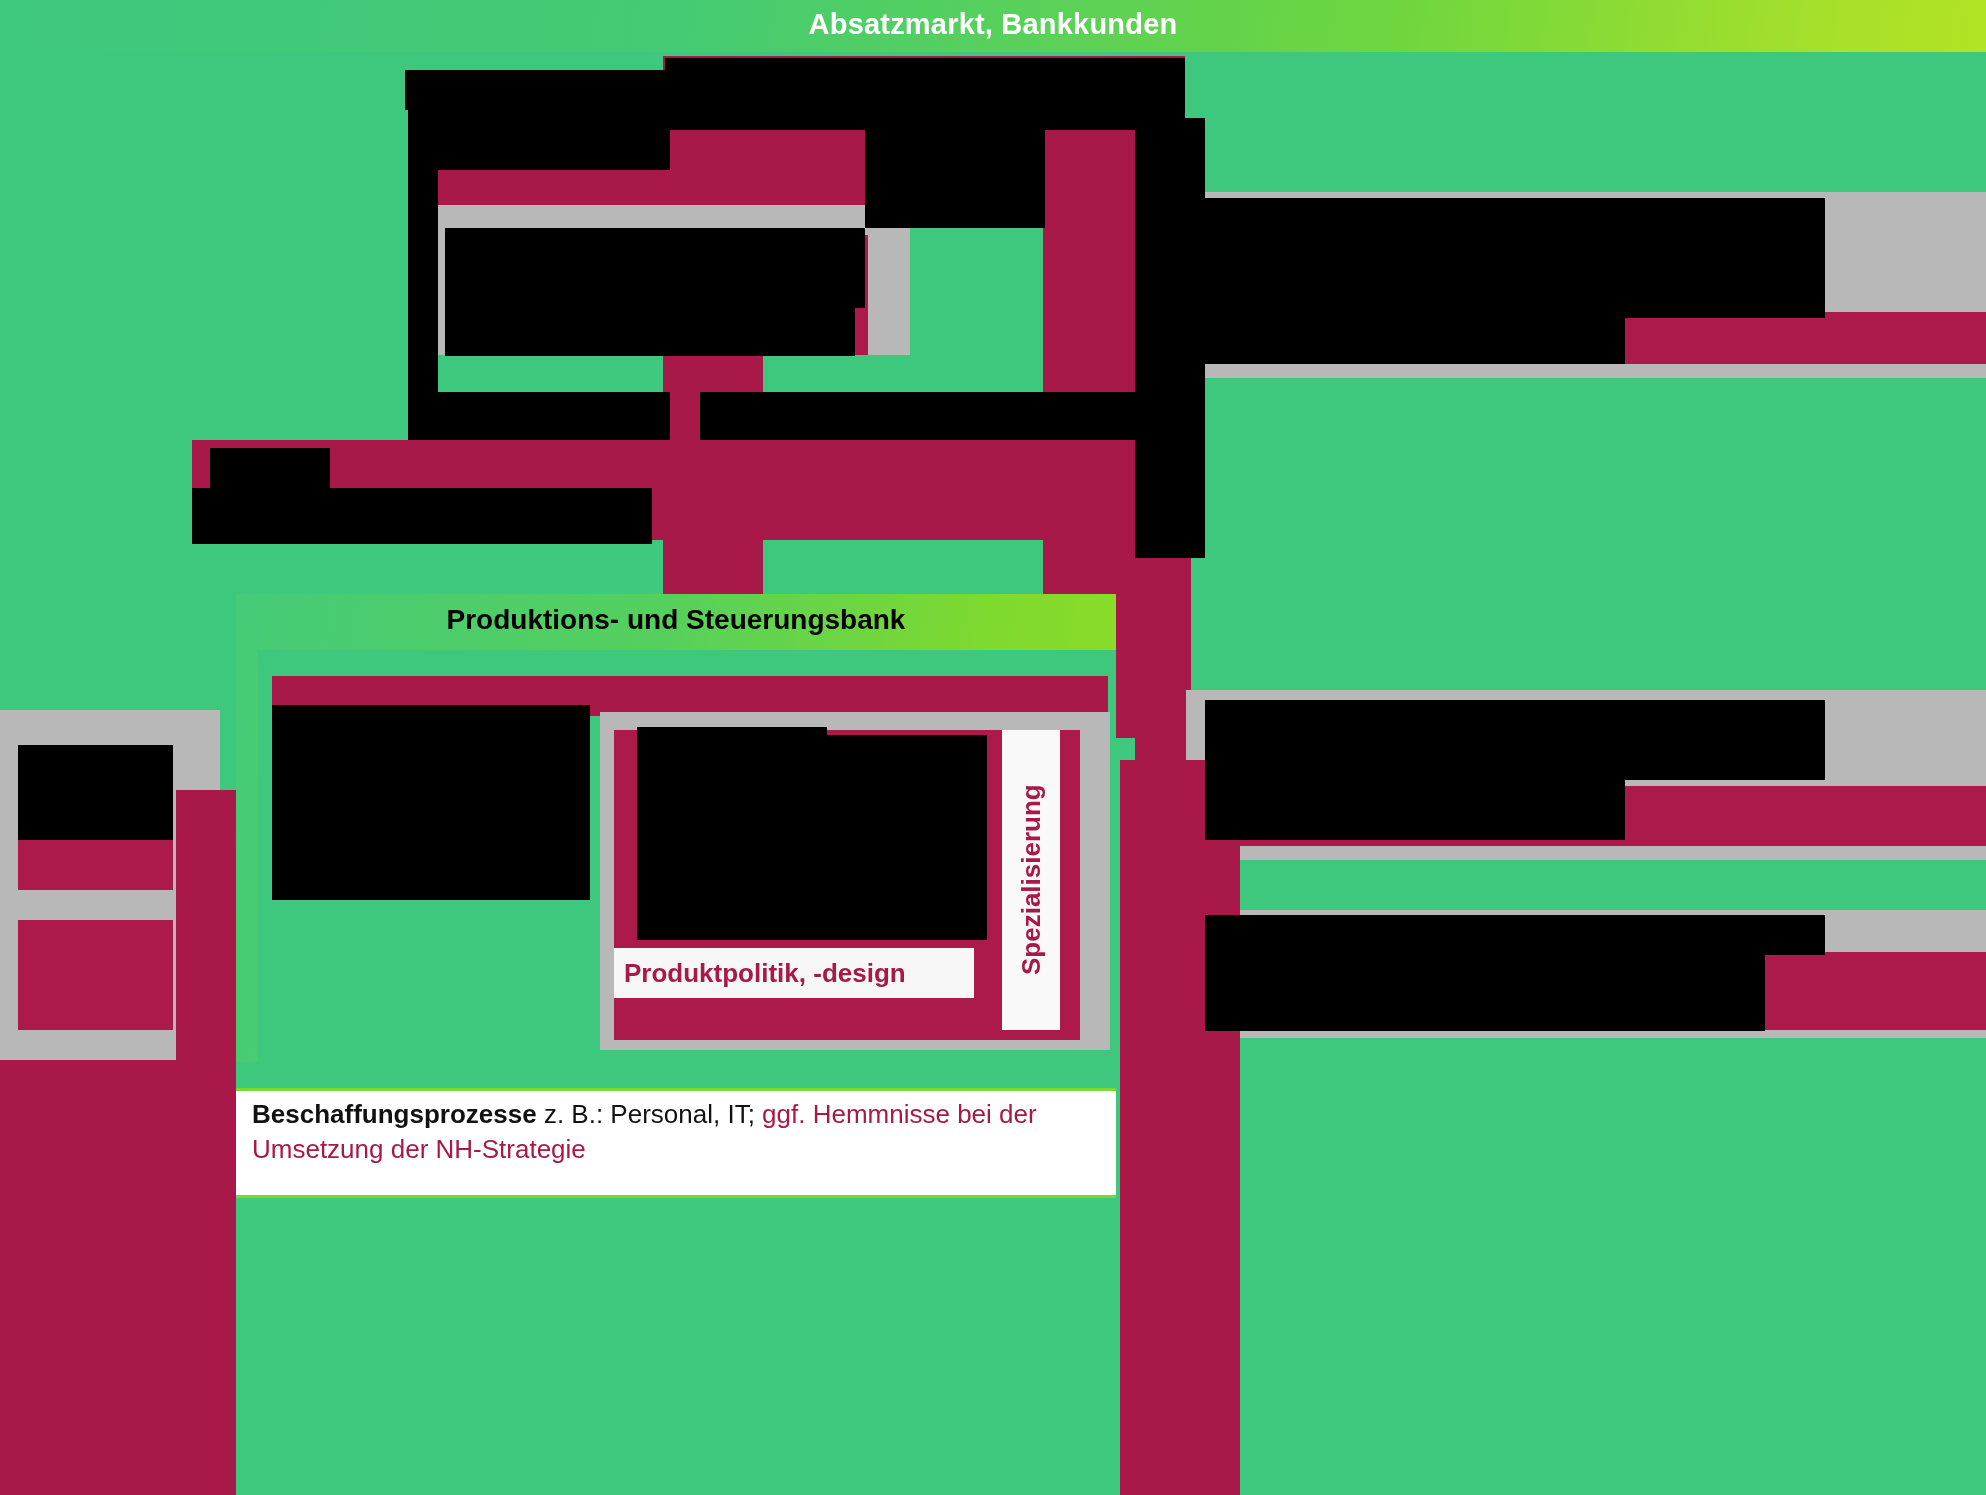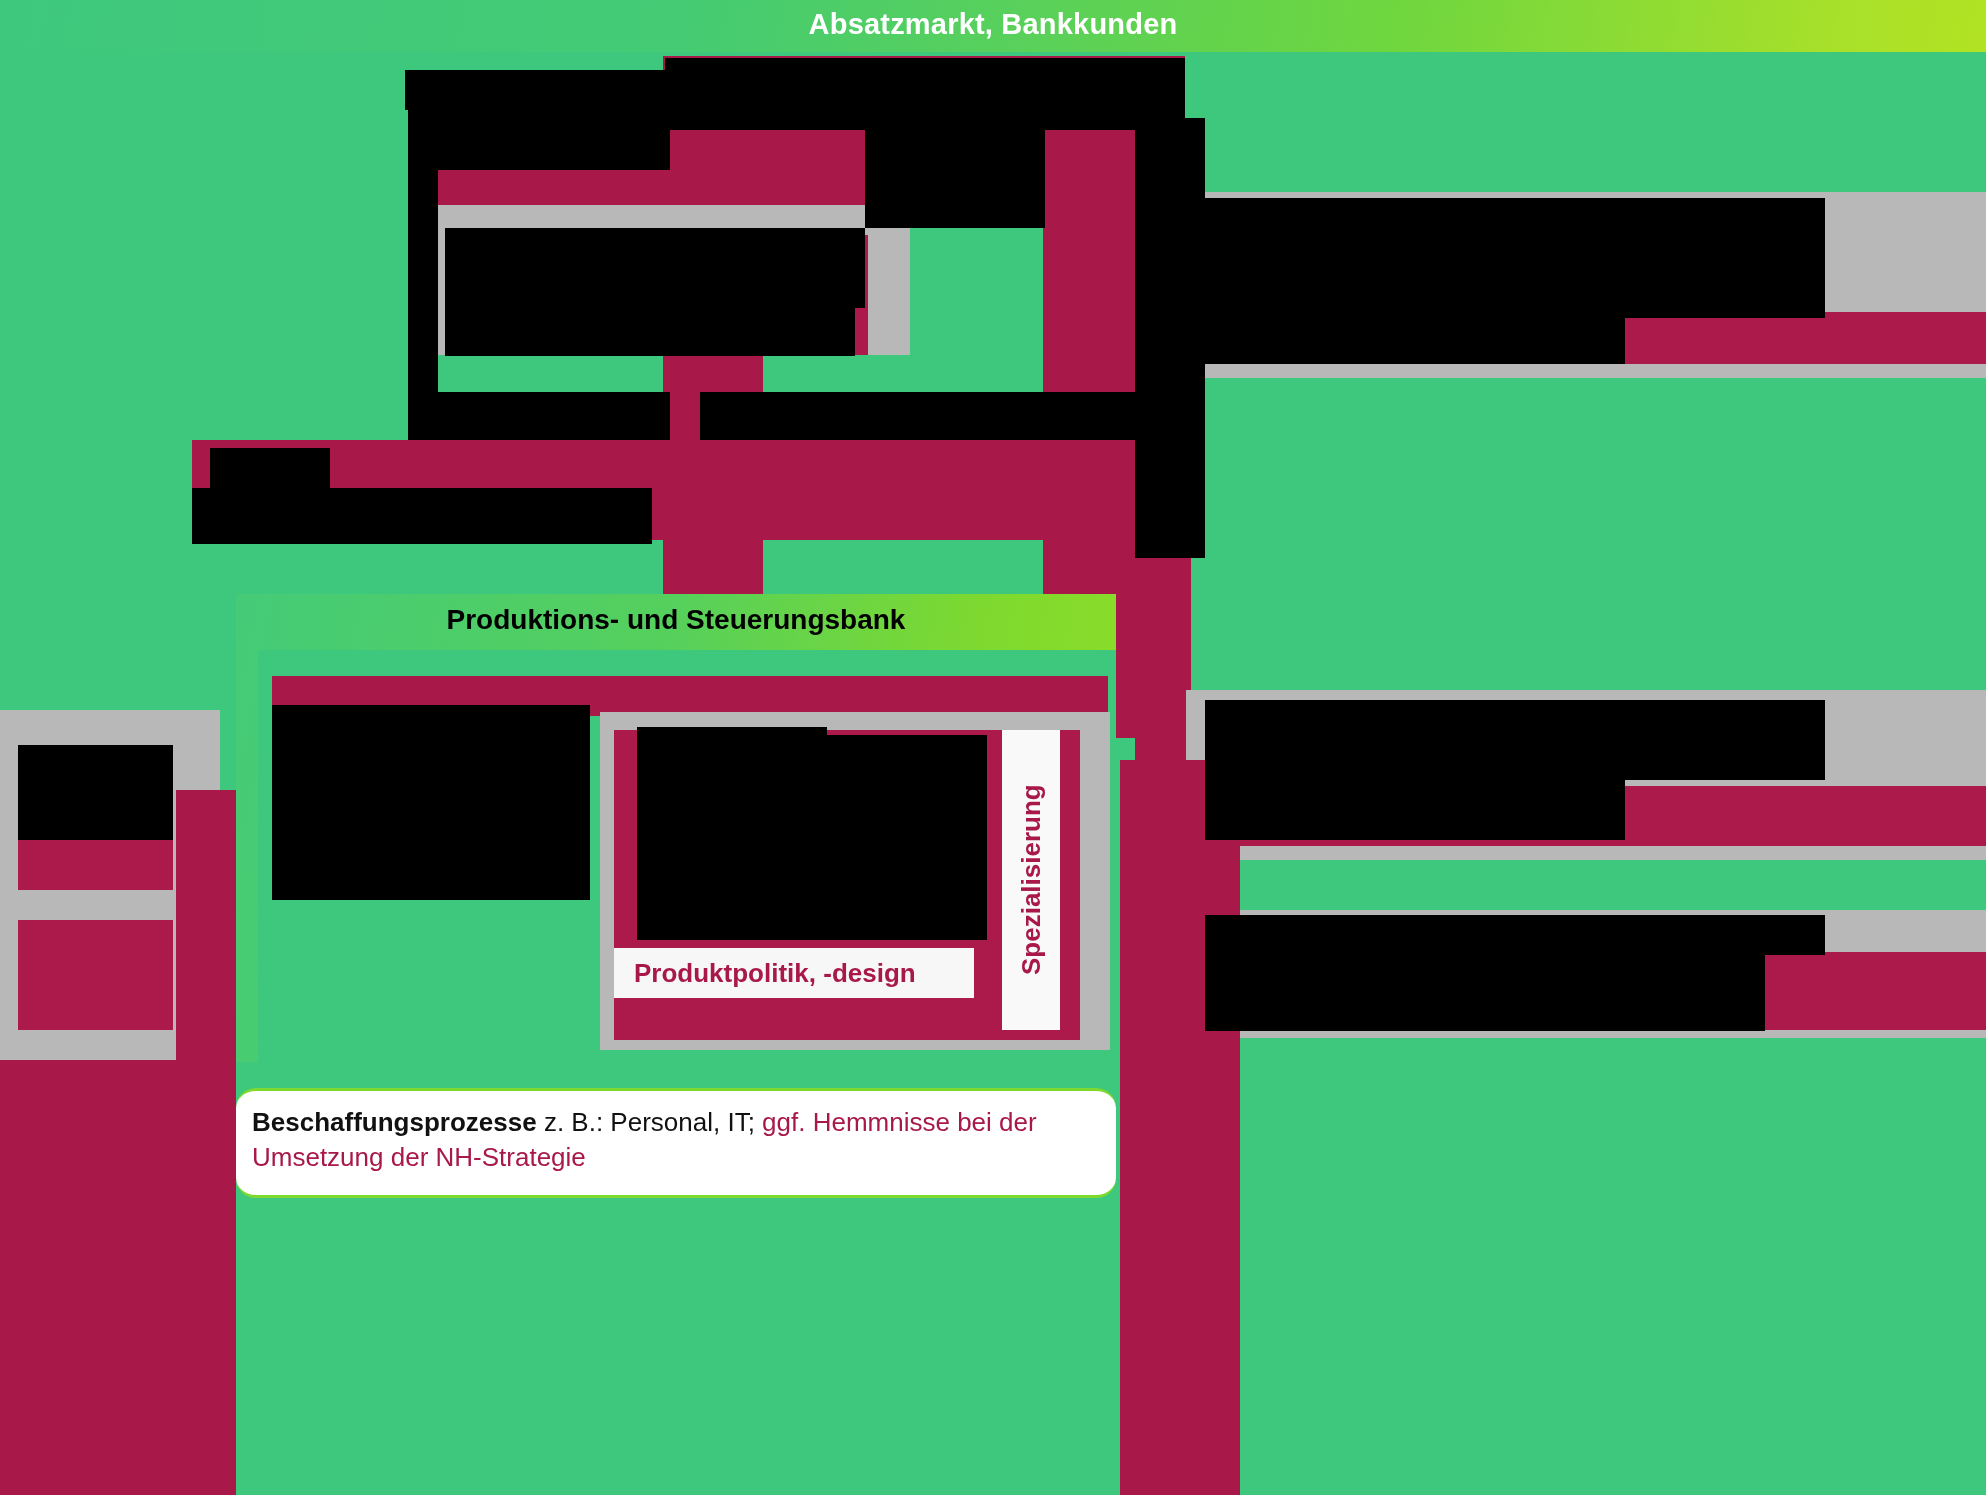--- a/index.html
+++ b/index.html
@@ -74,35 +74,34 @@
     box-sizing:border-box;
   }
 
   .pill-note{
     background:#f7f7f7;
     color:#a8194a;
     font-weight:bold;
     font-size:26px;
     display:flex;
     align-items:center;
-    padding-left:20px;
+    padding-left:10px;
     box-sizing:border-box;
   }
 
   .bottom-bar{
     left:236px; top:1088px; width:880px; height:110px;
     background:#ffffff;
     border-top:3px solid #7ed92f;
     border-bottom:3px solid #7ed92f;
     color:#111111;
     font-size:26px;
     line-height:1.35;
-    padding:14px 16px;
+    padding:6px 16px;
     box-sizing:border-box;
-    border-radius:20px;
   }
 </style>
 </head>
 <body>
 
 <div id="canvas">
 
   <div class="abs market-frame"></div>
   <div class="abs market-inner"></div>
   <div class="abs market-title">Absatzmarkt, Bankkunden</div>

